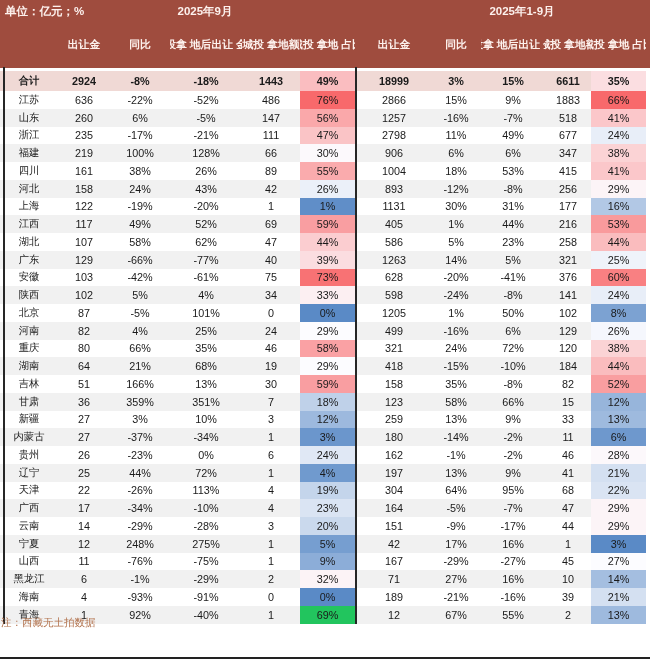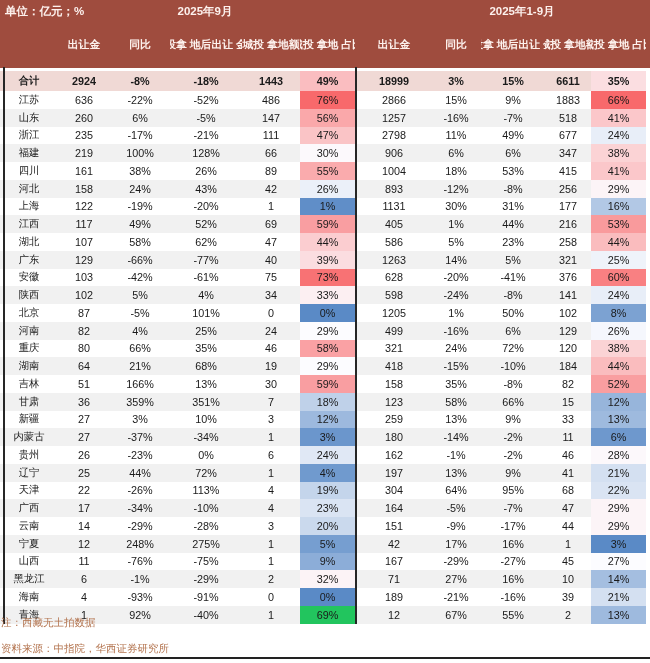--- a/index.html
+++ b/index.html
@@ -500,15 +500,14 @@
         <div class="cell c-num">55%</div>
         <div class="cell c-num">2</div>
         <div class="cell c-heat" style="background: rgb(158, 186, 222);">13%</div>
       </div>
     </div>
 
   <div class="vline vline-left"></div>
   <div class="vline vline-mid"></div>
 
   <div class="note">注：西藏无土拍数据</div>
-  <div class="source">资料来源：中指院，华西证券研究所</div>
   <div class="bottom-line"></div>
 </div>
 
 </body></html>

